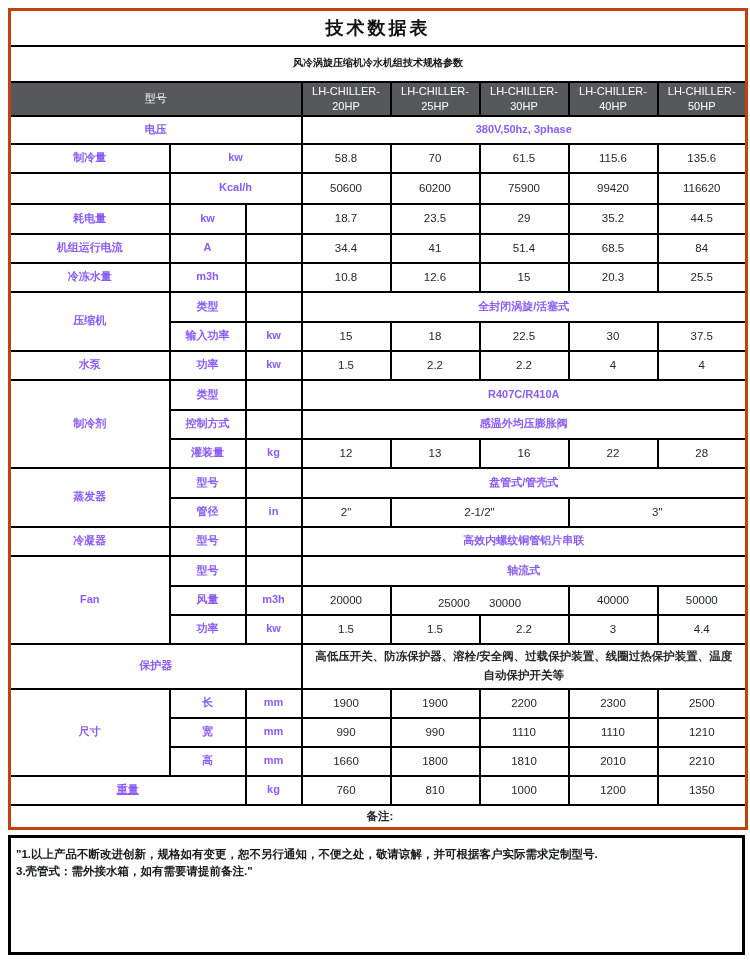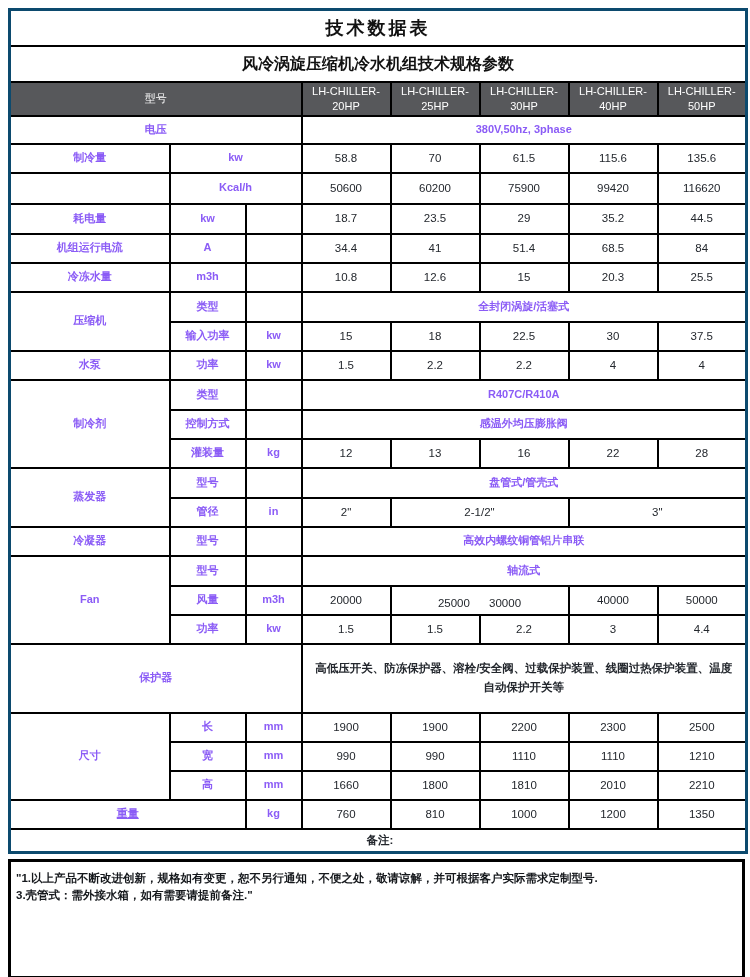--- a/index.html
+++ b/index.html
@@ -4,36 +4,36 @@
 <style>
   html,body{margin:0;padding:0;}
   body{
     width:750px;height:977px;overflow:hidden;background:#ffffff;
     font-family:"Liberation Sans","DejaVu Sans",sans-serif;
   }
   .page{position:relative;width:750px;height:977px;background:#ffffff;}
   table.spec-table{
     border-collapse:collapse;table-layout:fixed;
     width:737px;margin:8px 0 0 8px;
-    border:3px solid #0c4a6e;
+    border:3px solid #c2410c;
   }
   td{
     border:2px solid #000;
     text-align:center;vertical-align:middle;
     color:#23272d;font-size:11.5px;
     padding:1px 2px;overflow:hidden;
     line-height:1.25;
   }
   td.title{font-size:18px;font-weight:bold;letter-spacing:3px;color:#111;}
-  td.subtitle{font-size:16px;font-weight:bold;color:#111;}
+  td.subtitle{font-size:10px;font-weight:bold;color:#111;}
   td.hdr{background:#57585b;color:#fff;font-size:11px;font-weight:normal;line-height:1.3;}
   td.lbl{font-weight:bold;font-size:11px;color:#8b5cf6;}
   td.left{text-align:center;font-weight:bold;font-size:11.5px;padding-left:6px;}
   td.low{white-space:pre;vertical-align:bottom;padding-bottom:3px;}
-  td.prot{font-weight:bold;font-size:11.5px;line-height:1.7;padding:14px 8px;}
+  td.prot{font-weight:bold;font-size:11.5px;line-height:1.7;padding:2px 8px;}
   td.und{text-decoration:underline;}
   .notes-box{
     margin:5px 0 0 8px;width:737px;height:120px;
     border:3px solid #000;box-sizing:border-box;
     padding:8px 5px 0 5px;background:#fff;
   }
   .note-line{
     font-size:11.5px;font-weight:bold;color:#15181c;
     line-height:1.5;white-space:nowrap;overflow:hidden;
   }

